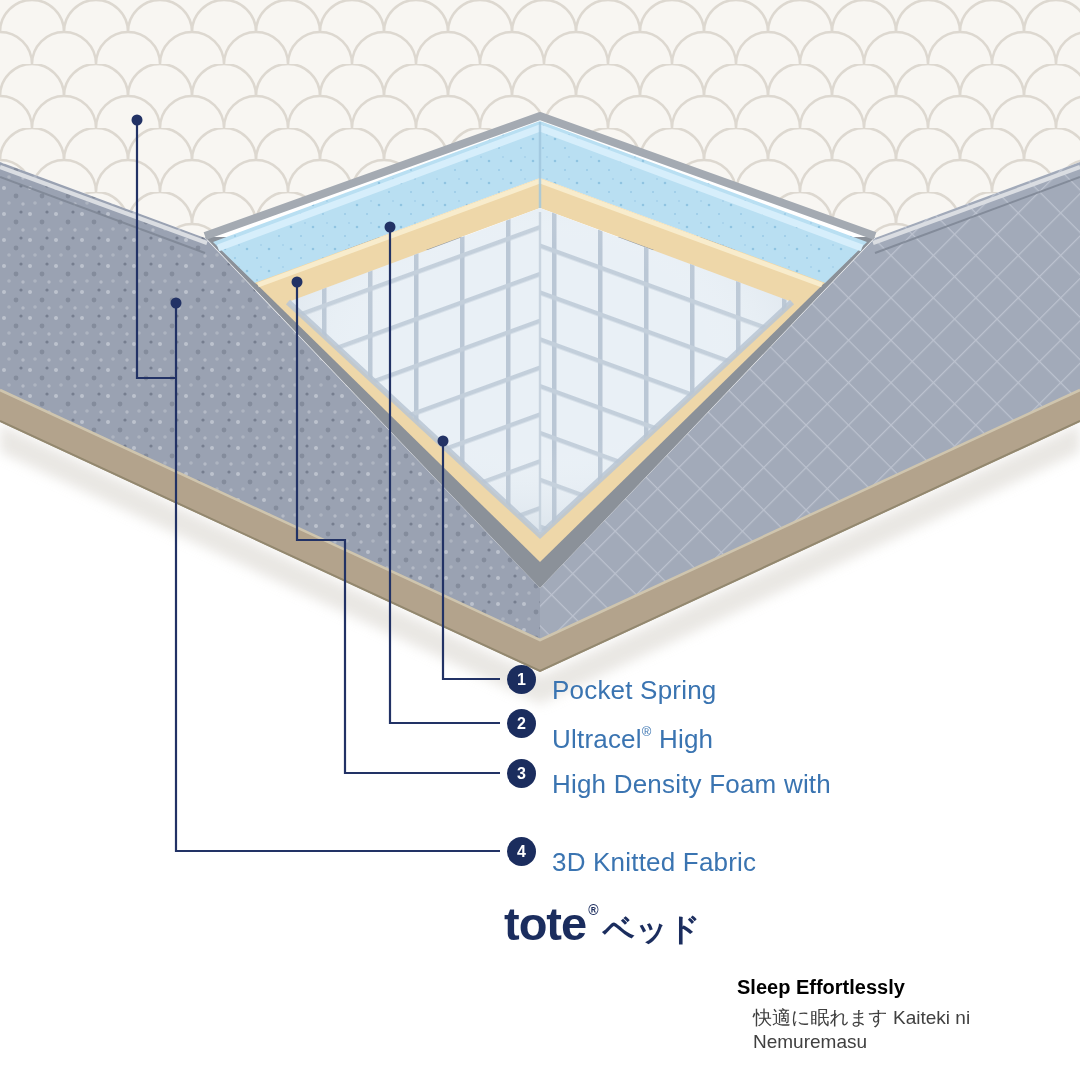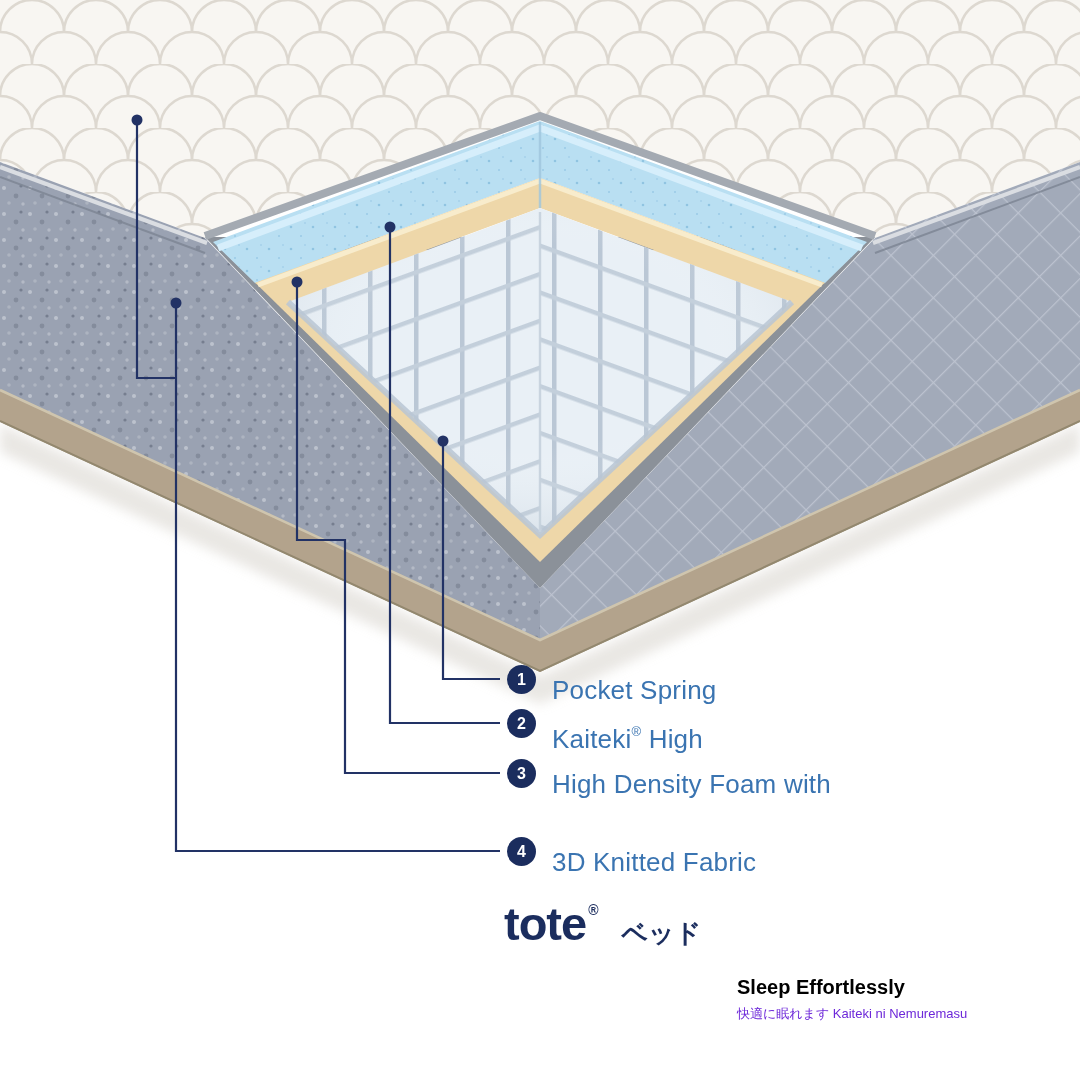--- a/index.html
+++ b/index.html
@@ -11,24 +11,24 @@
            color:#3a74b1;font-size:26px;letter-spacing:.2px;}
   .badge{width:29px;height:29px;border-radius:50%;background:#1b2d5e;color:#ffffff;
          font-size:16px;font-weight:bold;display:flex;align-items:center;justify-content:center;
          flex:0 0 29px;}
   .callout .text{line-height:30px;margin-top:10px;}
   .reg-sup{font-size:13px;vertical-align:super;position:relative;top:-2px;}
 
   .logo{position:absolute;left:504px;top:900px;display:flex;align-items:flex-end;color:#1b2d5e;}
   .logo .wordmark{font-size:47px;font-weight:bold;line-height:1;letter-spacing:-1px;}
   .logo .logo-reg{font-size:14px;font-weight:bold;align-self:flex-start;margin:2px 0 0 2px;}
-  .logo .logo-jp{font-size:26px;font-weight:bold;line-height:1.05;margin-left:23px;}
+  .logo .logo-jp{font-size:32px;font-weight:bold;line-height:1.05;margin-left:4px;}
   .tagline{position:absolute;left:737px;top:966px;color:#000000;}
   .tagline .t1{font-size:20px;font-weight:bold;line-height:1.2;margin-top:9px;}
-  .tagline .t2{font-size:13px;margin-top:6px;color:#6d28d9;}
+  .tagline .t2{font-size:19px;margin-top:6px;color:#404040;margin-left:16px;}
 </style>
 </head>
 <body>
 
 <div class="stage">
 
   <svg width="1080" height="1080" viewBox="0 0 1080 1080">
     <defs>
       <pattern id="quilt" width="64" height="64" patternUnits="userSpaceOnUse">
         <rect width="64" height="64" fill="#f8f6f2"></rect>
@@ -127,21 +127,21 @@
     </g>
   </svg>
 
   <div class="callout" style="top:665px;">
     <span class="badge">1</span>
     <span class="text">Pocket Spring</span>
   </div>
 
   <div class="callout" style="top:709px;">
     <span class="badge">2</span>
-    <span class="text"><span>Kaiteki</span><span class="reg-sup">®</span> <span>High</span></span>
+    <span class="text"><span>Ultracel</span><span class="reg-sup">®</span> <span>High</span></span>
   </div>
 
   <div class="callout" style="top:759px;">
     <span class="badge">3</span>
     <span class="text">
       <div>High Density Foam with</div>
     </span>
   </div>
 
   <div class="callout" style="top:837px;">

